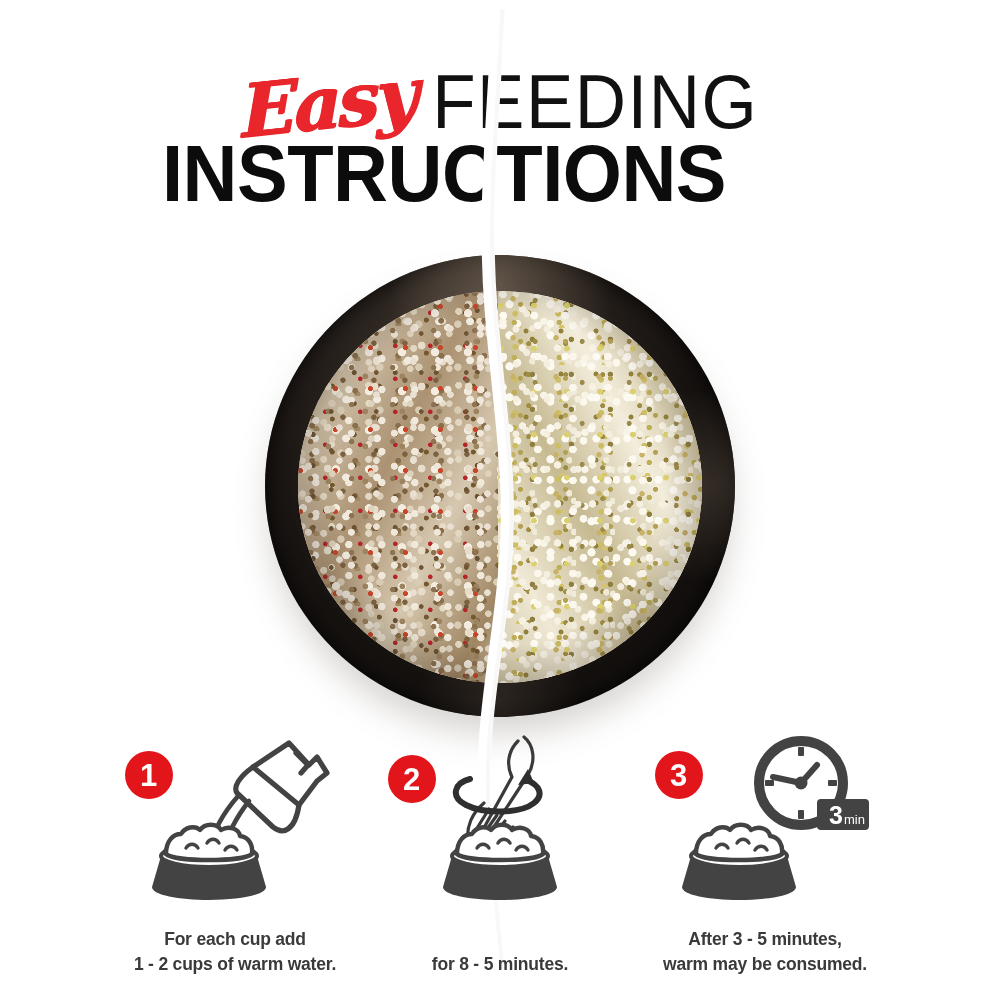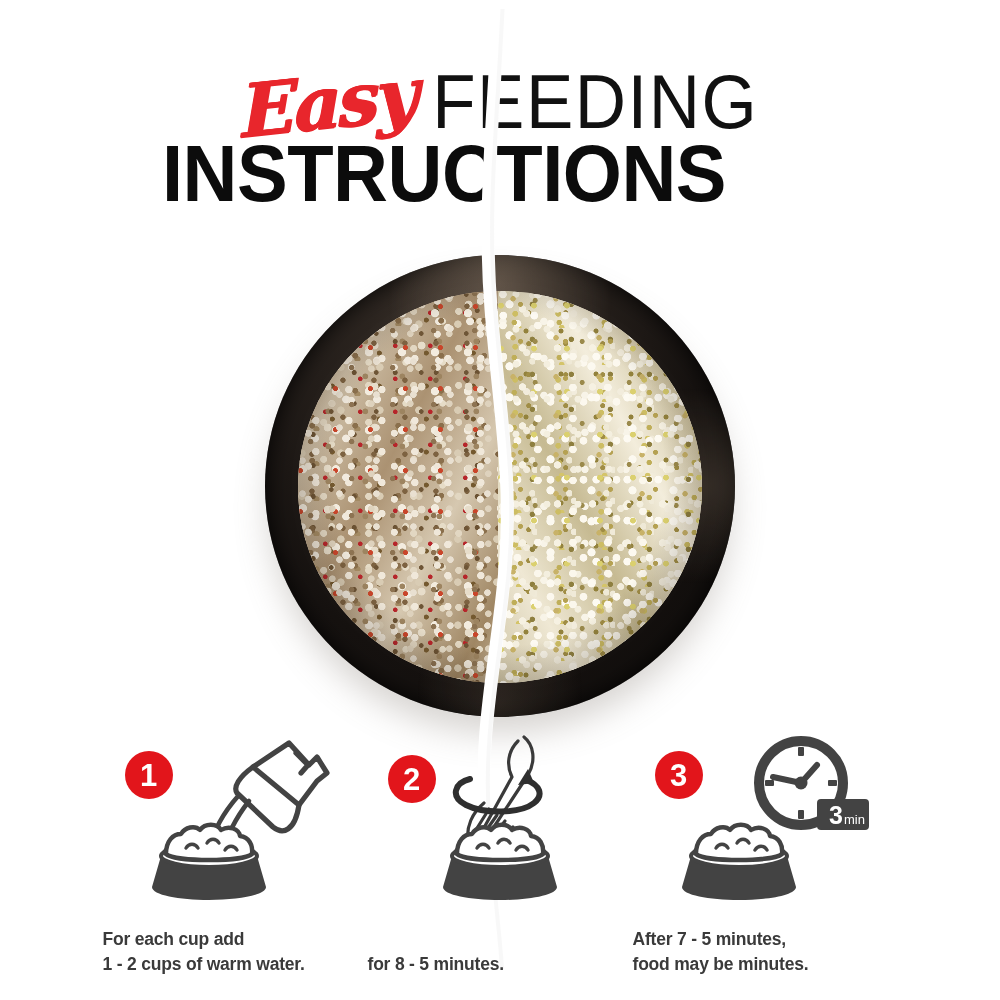--- a/index.html
+++ b/index.html
@@ -184,21 +184,21 @@
     color:#ffffff; font-weight:bold; font-size:31px;
     font-family:"Liberation Sans", sans-serif;
     line-height:1;
   }
   .step1 .badge { left:22px; top:16px; }
   .step2 .badge { left:20px; top:20px; }
   .step3 .badge { left:22px; top:16px; }
   .art-svg { position:absolute; left:0; top:0; }
   .caption {
     position:absolute; bottom:8px; left:0; width:265px;
-    text-align:left;
+    text-align:center;
     font-family:"Liberation Sans", sans-serif;
     font-size:17.5px;
     font-weight:600;
     line-height:1.42;
     color:#3a3a3a;
     letter-spacing:-0.2px;
   }
   .caption .ln { display:block; white-space:nowrap; }
 </style>
 </head>
@@ -354,18 +354,18 @@
                    C 140 127, 72 127, 63 119 Z" fill="#ffffff" stroke="#434343" stroke-width="4.4" stroke-linejoin="round"></path>
           <g fill="none" stroke="#434343" stroke-width="3.4" stroke-linecap="round">
             <path d="M83 113 C 86 108, 92 108, 95 113"></path>
             <path d="M104 108 C 107 103, 113 103, 116 108"></path>
             <path d="M122 115 C 125 110, 131 110, 134 115"></path>
           </g>
         </g>
       </svg>
     </div>
     <div class="caption">
-      <span class="ln">After 7 - 5 minutes,</span>
-      <span class="ln">food may be minutes.</span>
+      <span class="ln">After 3 - 5 minutes,</span>
+      <span class="ln">warm may be consumed.</span>
     </div>
   </div>
 
 </div>
 
 </body></html>

